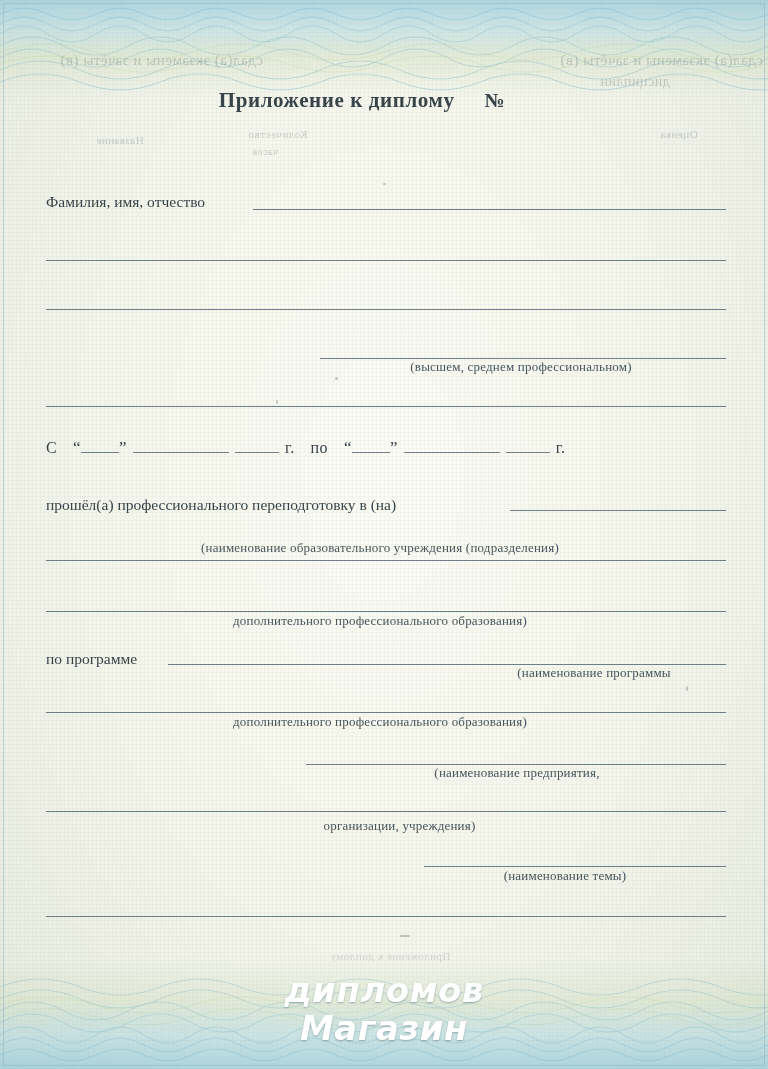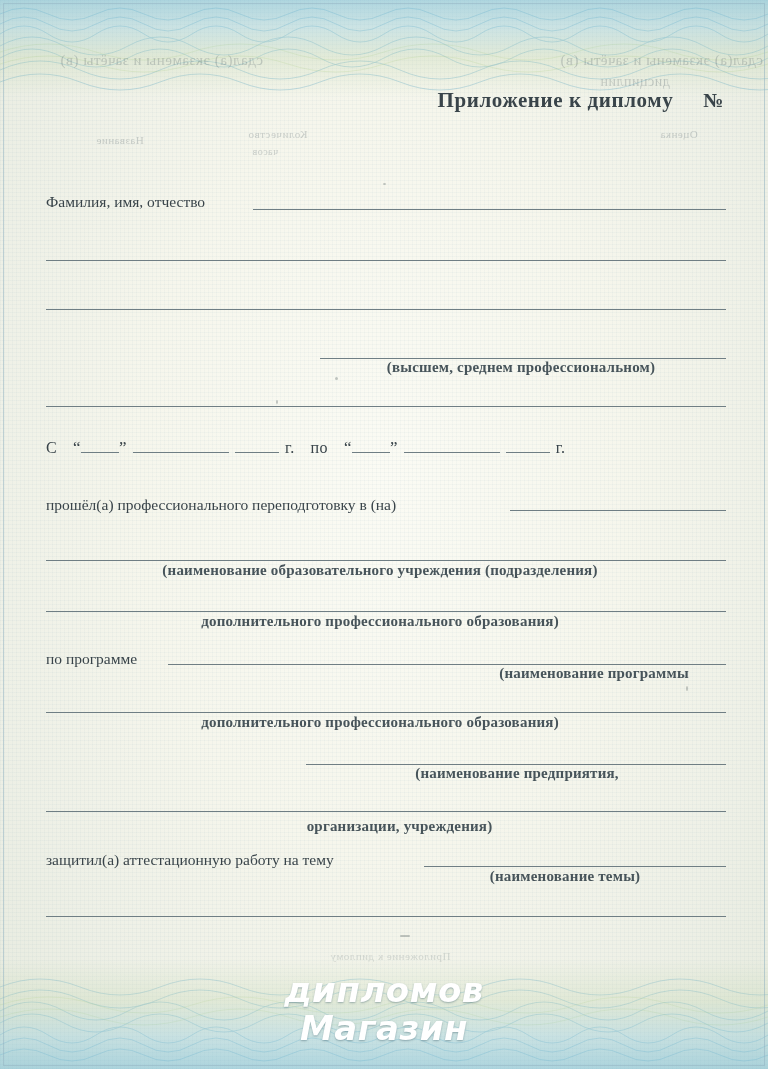--- a/index.html
+++ b/index.html
@@ -76,21 +76,21 @@
     position: absolute;
     inset: 0;
     color: #3b4449;
   }
 
   .title {
     position: absolute;
     top: 88px;
     left: 0;
     width: 724px;
-    text-align: right;
+    text-align: center;
     font-size: 21px;
     font-weight: bold;
     letter-spacing: 0.6px;
     color: #39444a;
   }
   .title .num {
     display: inline-block;
     margin-left: 30px;
     font-size: 20px;
   }
@@ -107,25 +107,24 @@
 
   
   .line {
     position: absolute;
     height: 0;
     border-bottom: 1px solid #6f7e84;
   }
 
   .hint {
     position: absolute;
-    font-size: 15px;
+    font-size: 13px;
     color: #47545a;
     letter-spacing: 0.2px;
     white-space: nowrap;
-    font-weight: bold;
   }
   .hint.center { transform: translateX(-50%); }
 
   
   .dates {
     position: absolute;
     left: 46px;
     top: 437px;
     font-size: 16px;
     letter-spacing: 0.4px;
@@ -249,40 +248,37 @@
 
     <div class="dates">
       <span>С</span><span class="gap-m"></span><span class="q">“</span><span class="u u-w1"></span><span class="q">”</span><span class="gap-s"></span><span class="u u-w2"></span><span class="gap-s"></span><span class="u u-w3"></span><span class="gap-s"></span><span>г.</span><span class="gap-m"></span><span>по</span><span class="gap-m"></span><span class="q">“</span><span class="u u-w1"></span><span class="q">”</span><span class="gap-s"></span><span class="u u-w2"></span><span class="gap-s"></span><span class="u u-w3"></span><span class="gap-s"></span><span>г.</span>
     </div>
 
     <div class="row" style="top:496px;">
       <span class="label">прошёл(а) профессионального переподготовку в (на)</span>
     </div>
     <div class="line" style="top:510px; left:510px; width:216px;"></div>
     <div class="line" style="top:560px; left:46px; width:680px;"></div>
-    <div class="hint center" style="top:562px; left:380px;">(наименование образовательного учреждения (подразделения)</div>
+    <div class="hint center" style="top:540px; left:380px;">(наименование образовательного учреждения (подразделения)</div>
     <div class="line" style="top:611px; left:46px; width:680px;"></div>
     <div class="hint center" style="top:613px; left:380px;">дополнительного профессионального образования)</div>
 
     <div class="row" style="top:650px;font-family:Liberation Serif, serif;">
       <span class="label">по программе</span>
     </div>
     <div class="line" style="top:664px; left:168px; width:558px;"></div>
     <div class="hint center" style="top:665px; left:594px;">(наименование программы</div>
     <div class="line" style="top:712px; left:46px; width:680px;"></div>
     <div class="hint center" style="top:714px; left:380px;">дополнительного профессионального образования)</div>
 
     <div class="line" style="top:764px; left:306px; width:420px;"></div>
     <div class="hint center" style="top:765px; left:517px;">(наименование предприятия,</div>
     <div class="line" style="top:811px; left:46px; width:680px;"></div>
     <div class="hint center" style="top:818px; left:380px;padding-left:39px;">организации, учреждения)</div>
 
-    <div class="row" style="top:851px;">
-      <span class="label">защитил(а) аттестационную работу на тему</span>
-    </div>
     <div class="line" style="top:866px; left:424px; width:302px;"></div>
     <div class="hint center" style="top:868px; left:565px;">(наименование темы)</div>
     <div class="line" style="top:916px; left:46px; width:680px;"></div>
 
   </div>
 
   <div id="watermark">
     <div>дипломов</div>
     <div>Магазин</div>
   </div>

